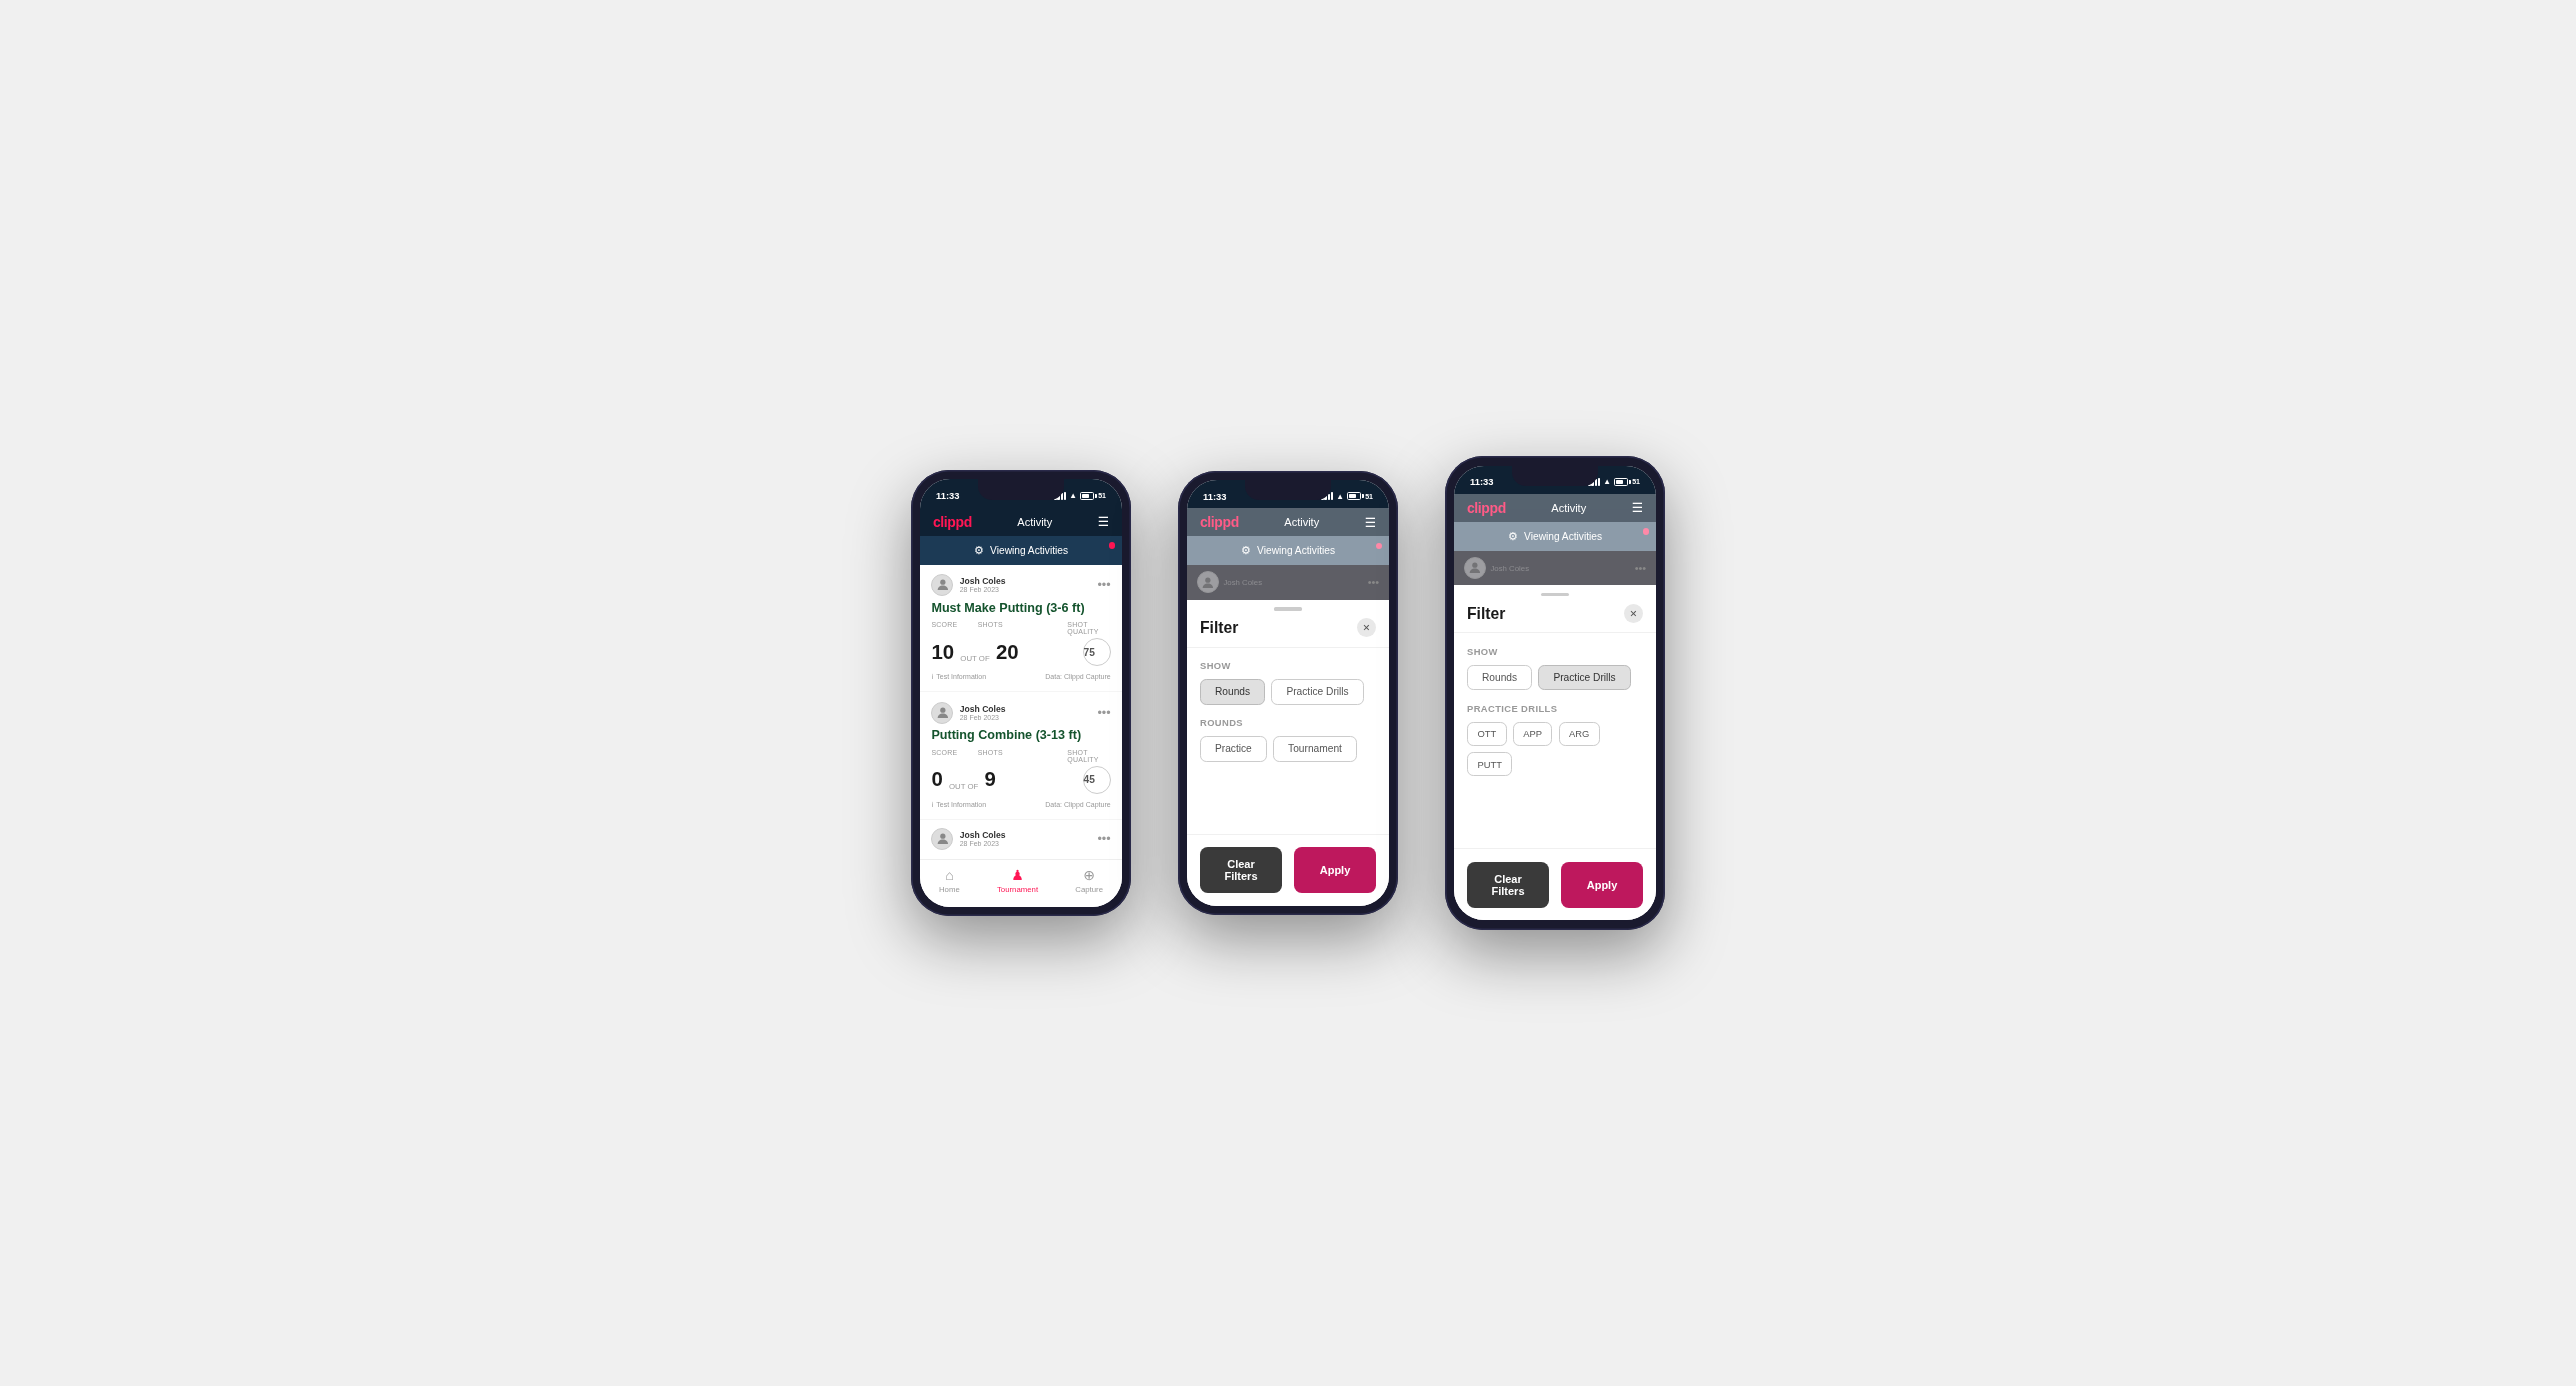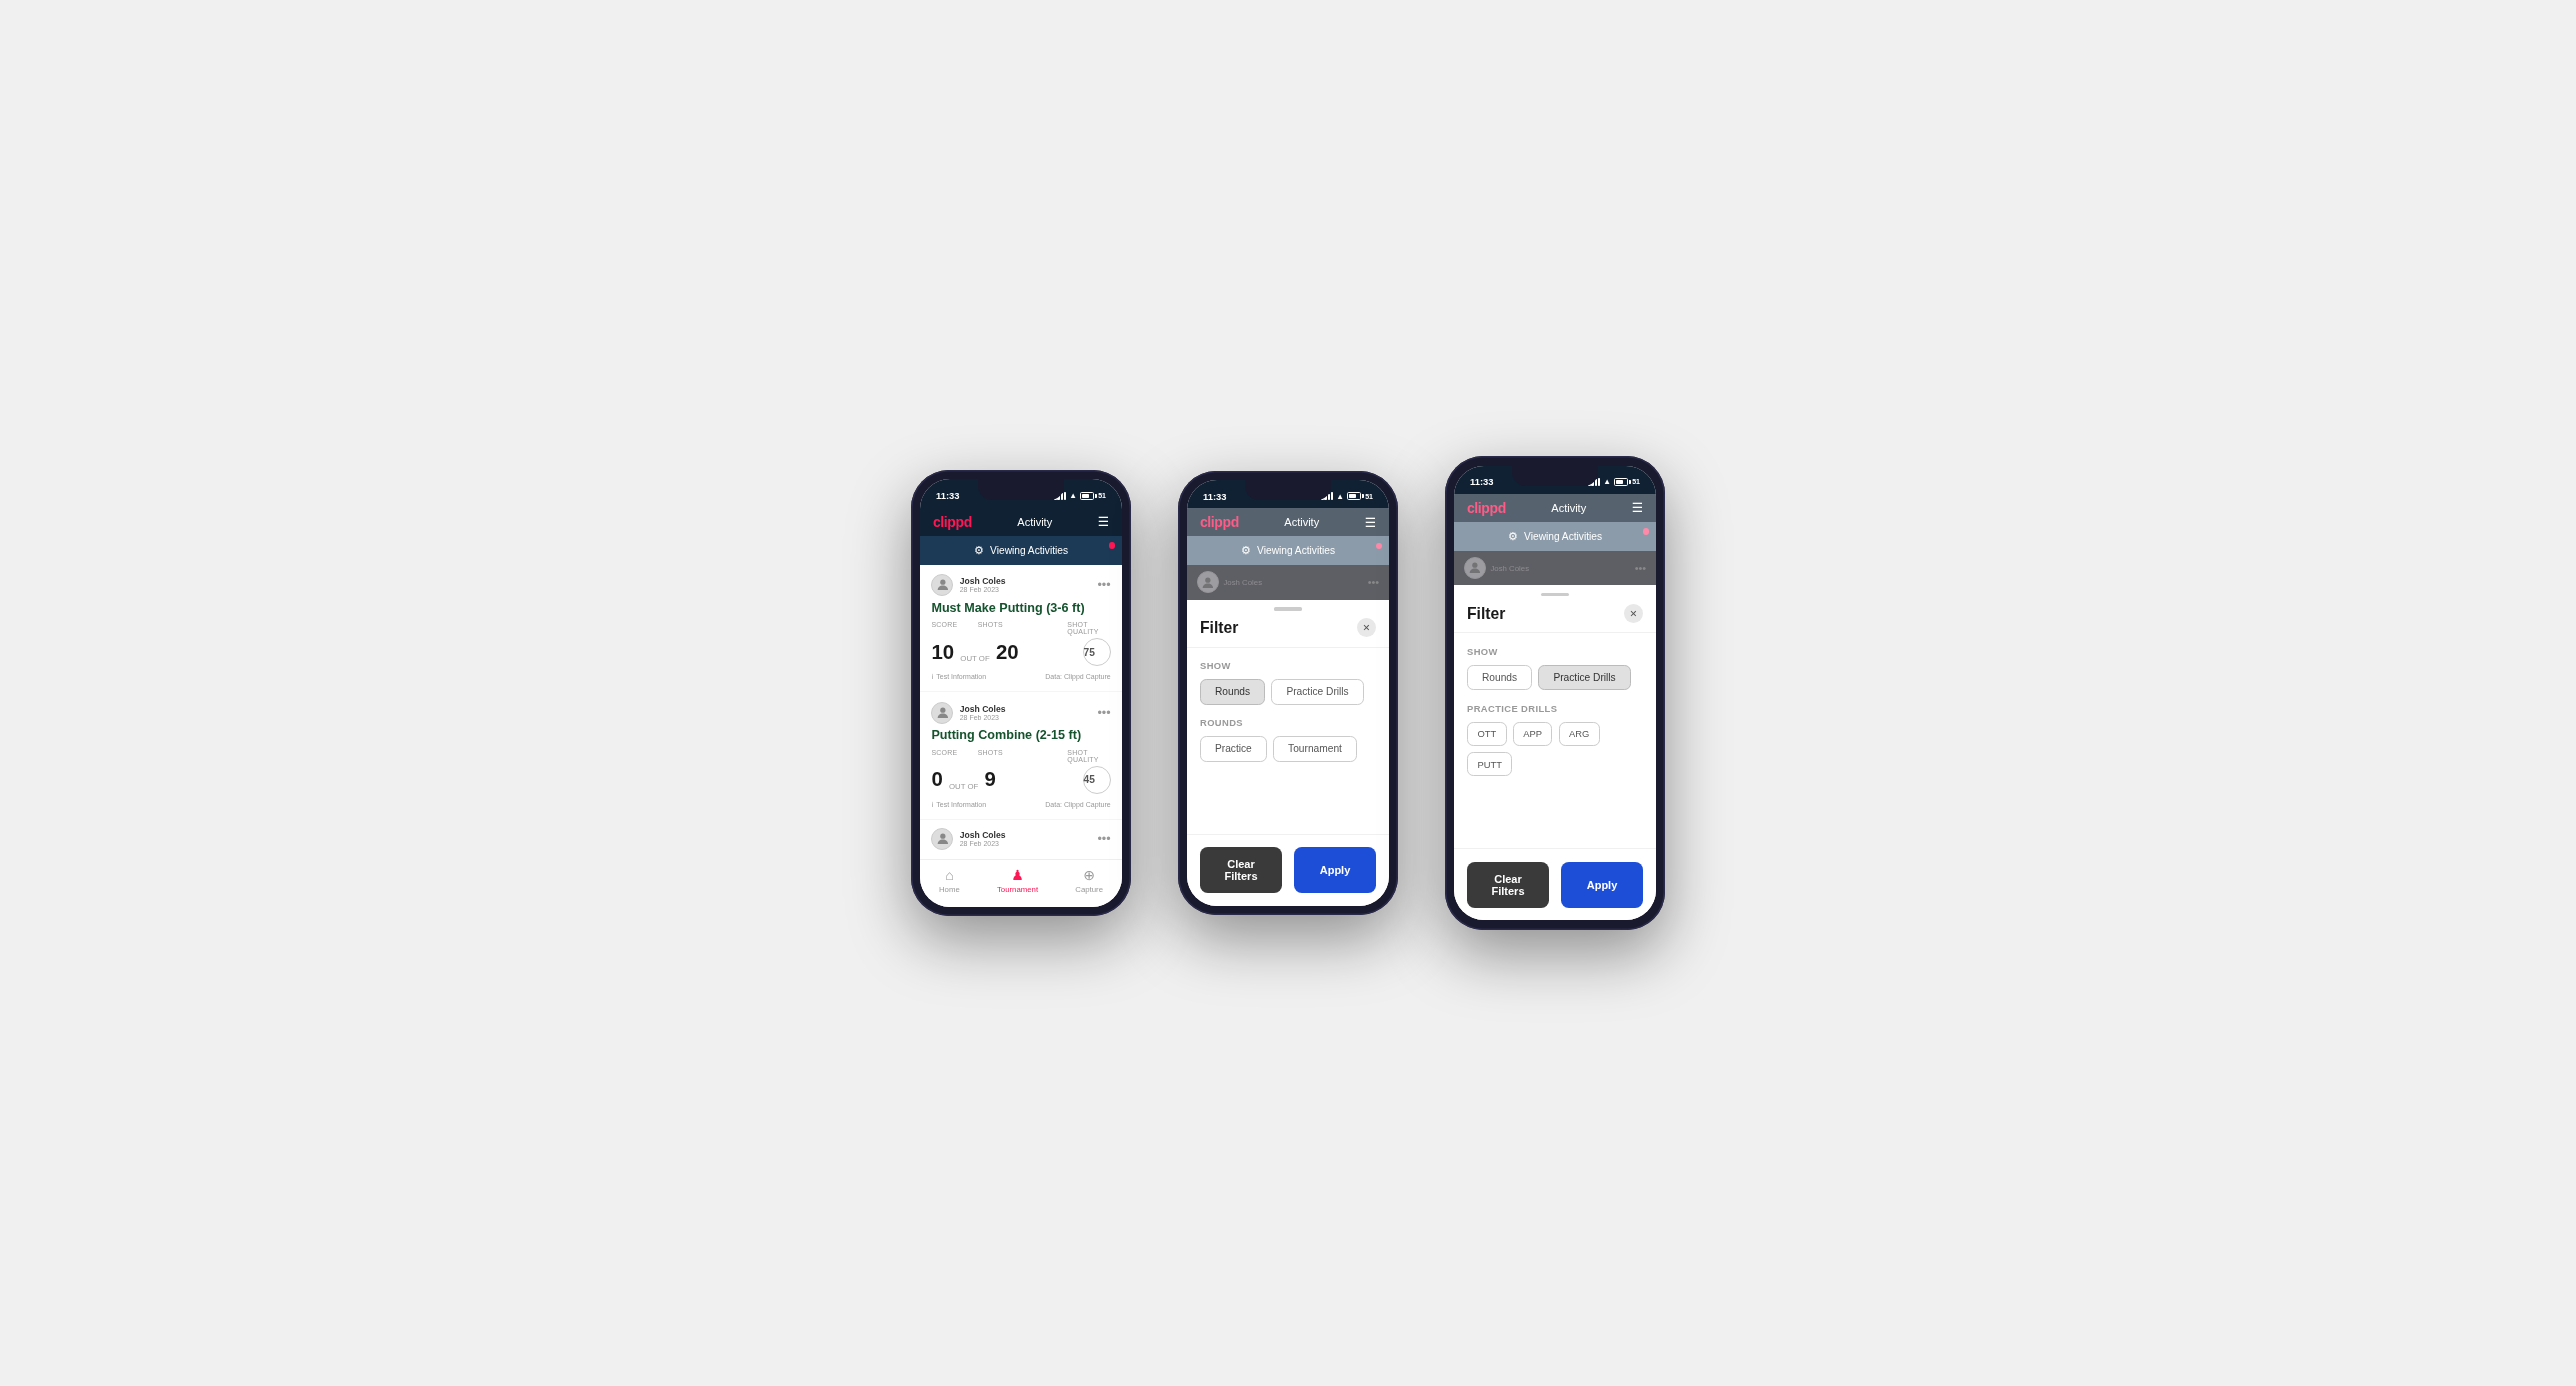--- a/index.html
+++ b/index.html
@@ -374,21 +374,21 @@
       color: #fff;
       border: none;
       border-radius: 7.8px;
       font-size: 11px;
       font-weight: 600;
       cursor: pointer;
     }
     .btn-apply {
       flex: 1;
       padding: 11px;
-      background: #1d4ed8;
+      background: #be185d;
       color: #fff;
       border: none;
       border-radius: 7.8px;
       font-size: 11px;
       font-weight: 600;
       cursor: pointer;
     }
   </style>
 </head>
 <body>
@@ -487,21 +487,21 @@
                     <path d="M4 20c0-4 3.6-7 8-7s8 3 8 7"></path>
                   </svg>
               </div>
               <div class="user-details">
                 <div class="user-name">Josh Coles</div>
                 <div class="user-date">28 Feb 2023</div>
               </div>
             </div>
             <span class="more-dots">•••</span>
           </div>
-          <div class="card-title">Putting Combine (2-15 ft)</div>
+          <div class="card-title">Putting Combine (3-13 ft)</div>
           <div style="display:flex; gap:3.1px; margin-bottom:3.1px;">
             <div style="flex:1">
               <div class="stat-label">Score</div>
             </div>
             <div style="flex:2">
               <div class="stat-label">Shots</div>
             </div>
             <div style="flex:1">
               <div class="stat-label">Shot Quality</div>
             </div>

